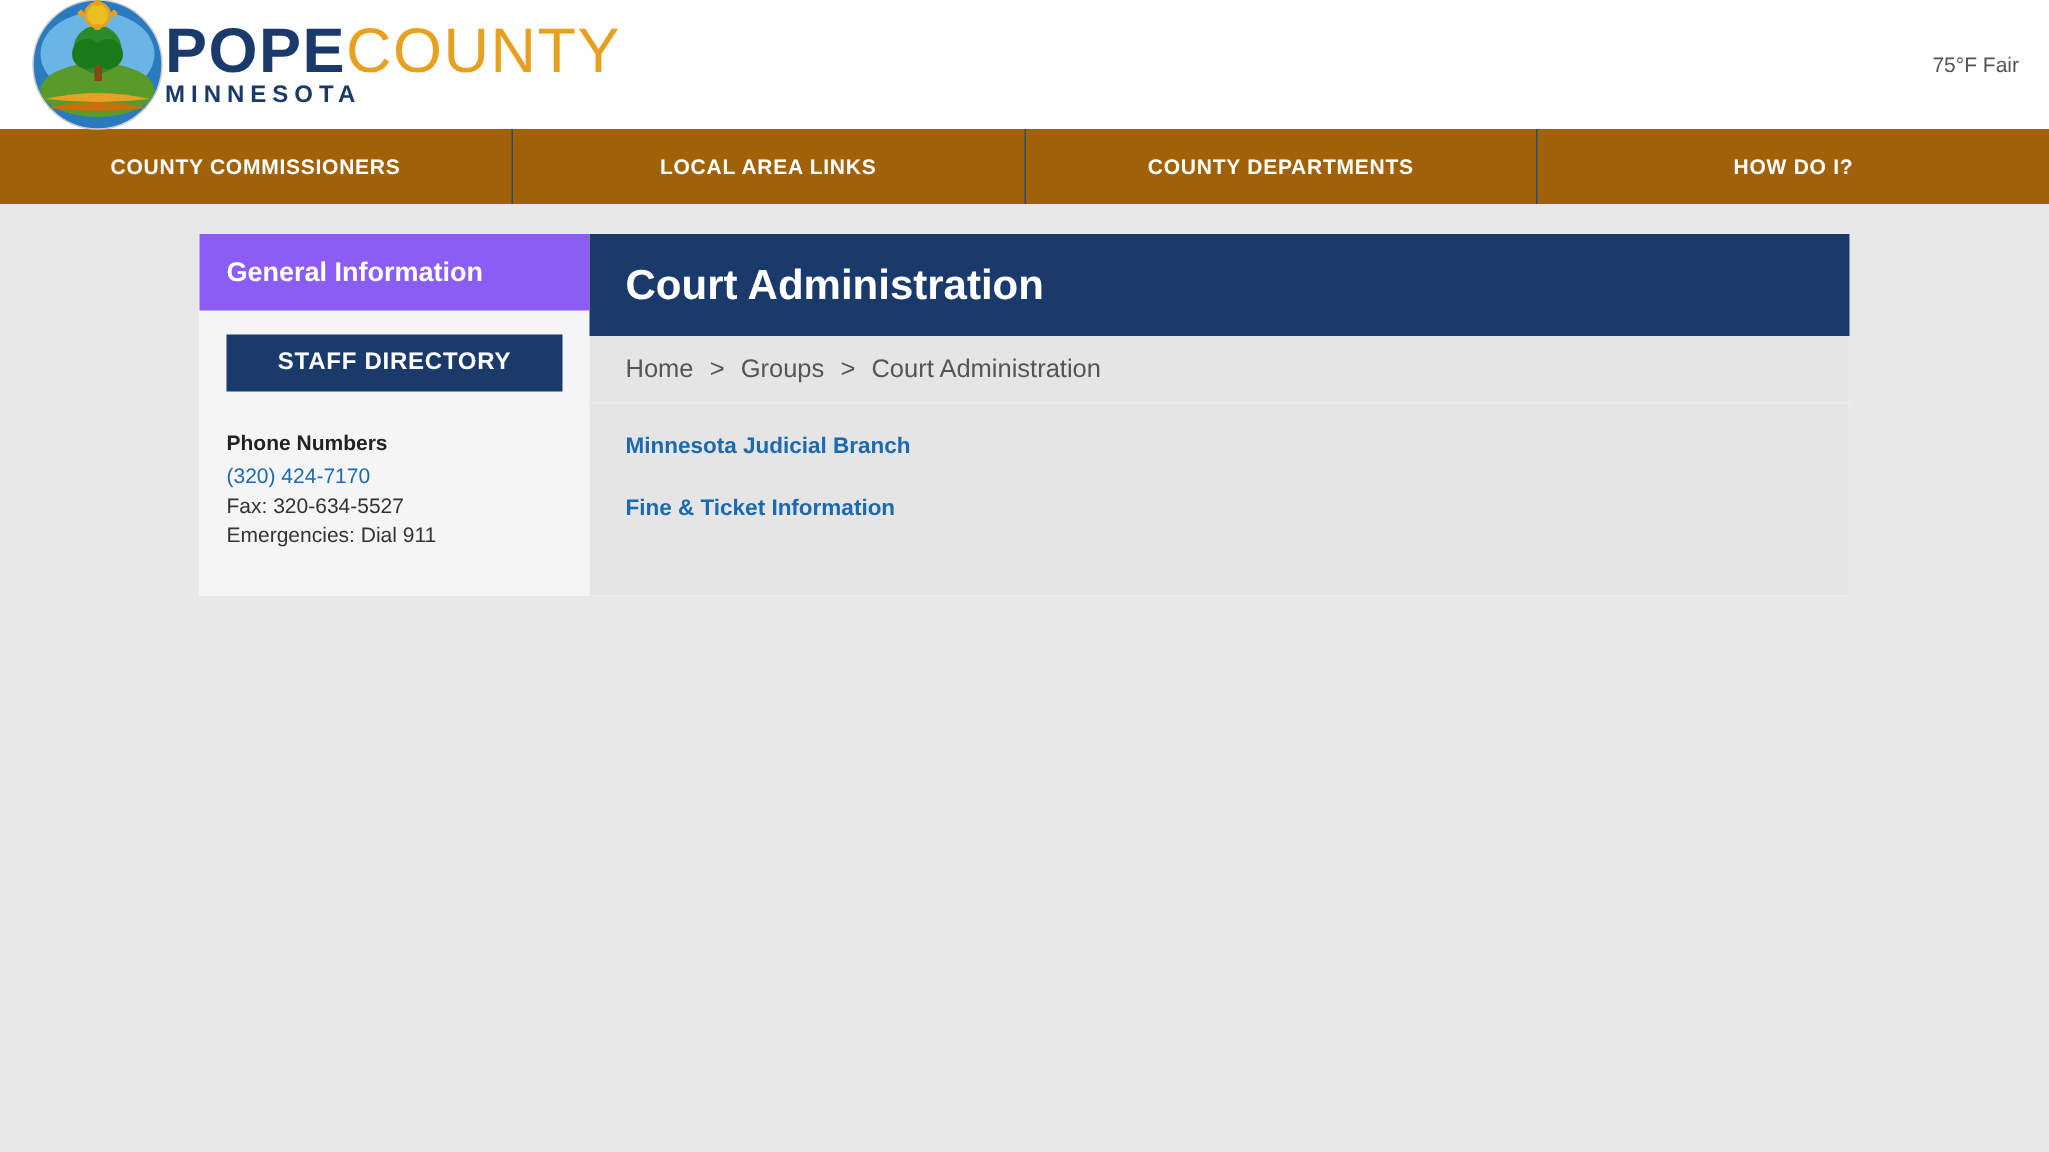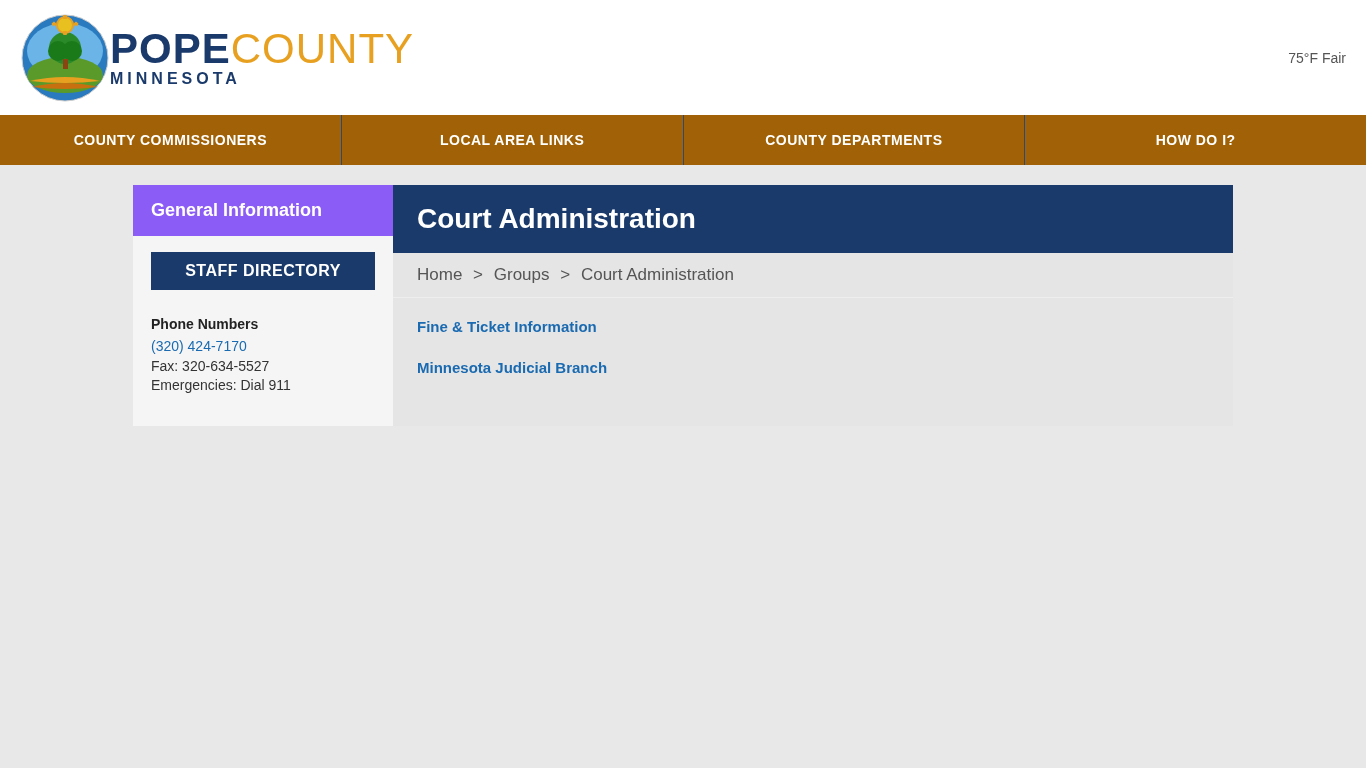--- a/index.html
+++ b/index.html
@@ -10,21 +10,21 @@
       width: 1366px;
     }
 
     
     .header {
       background-color: #ffffff;
       display: flex;
       align-items: center;
       justify-content: space-between;
       padding: 10px 20px;
-      height: 115px;
+      height: 86px;
     }
     .logo-area {
       display: flex;
       align-items: center;
     }
     .logo-text {
       display: flex;
       flex-direction: column;
       align-items: flex-start;
     }
@@ -249,18 +249,18 @@
       <h1 class="page-title">Court Administration</h1>
     </div>
     <div class="breadcrumb-bar">
       <a class="breadcrumb-link" href="#">Home</a>
       <span class="breadcrumb-separator">&gt;</span>
       <a class="breadcrumb-link" href="#">Groups</a>
       <span class="breadcrumb-separator">&gt;</span>
       <span class="breadcrumb-current">Court Administration</span>
     </div>
     <div class="content-links">
+      <a class="content-link" href="#">Minnesota Judicial Branch</a>
       <a class="content-link" href="#">Fine &amp; Ticket Information</a>
-      <a class="content-link" href="#">Minnesota Judicial Branch</a>
     </div>
   </main>
 
 </div>
 
 </body></html>

